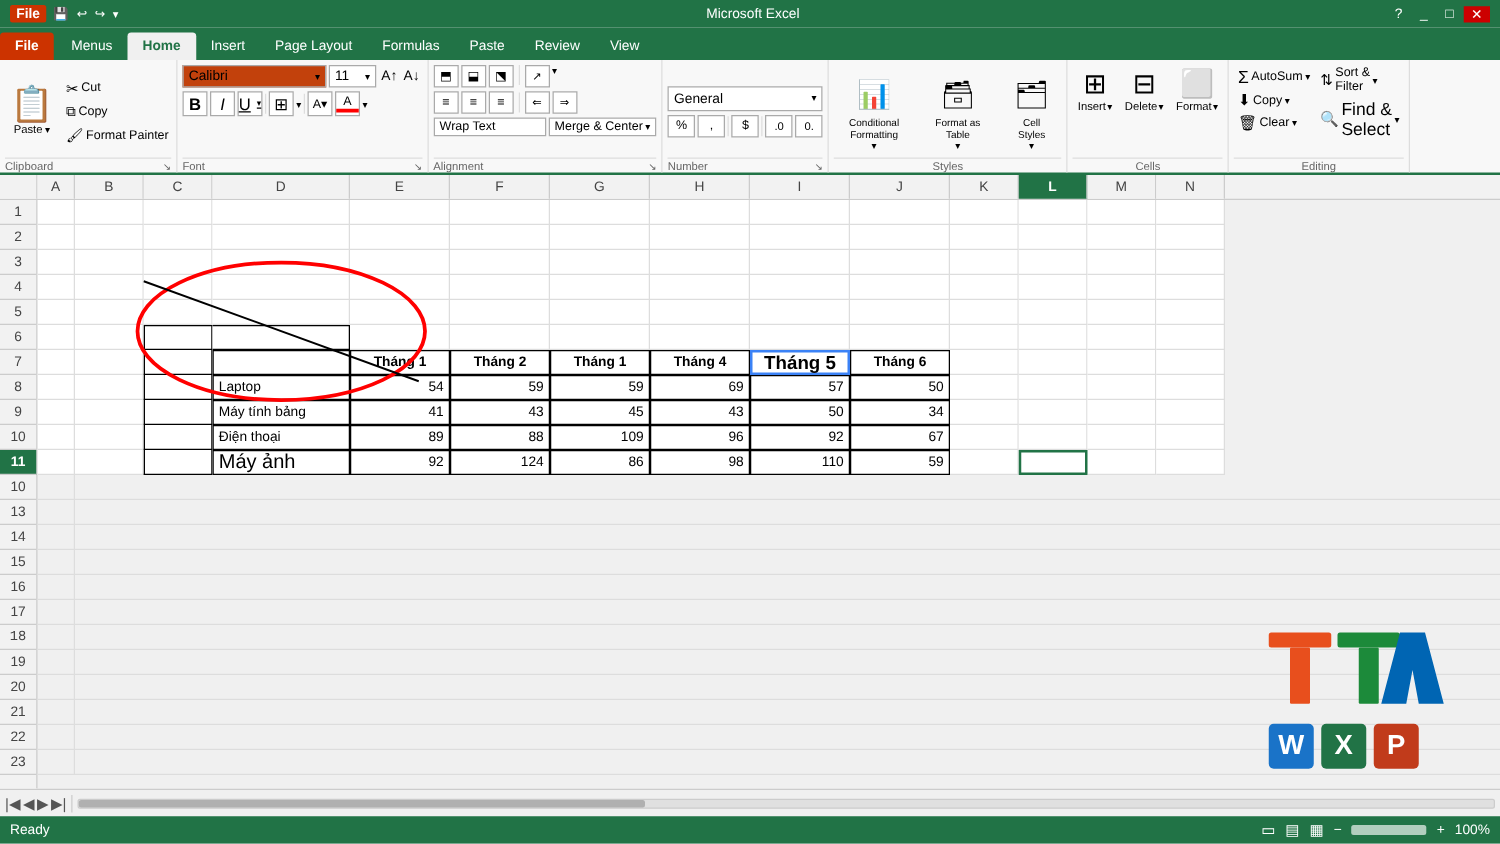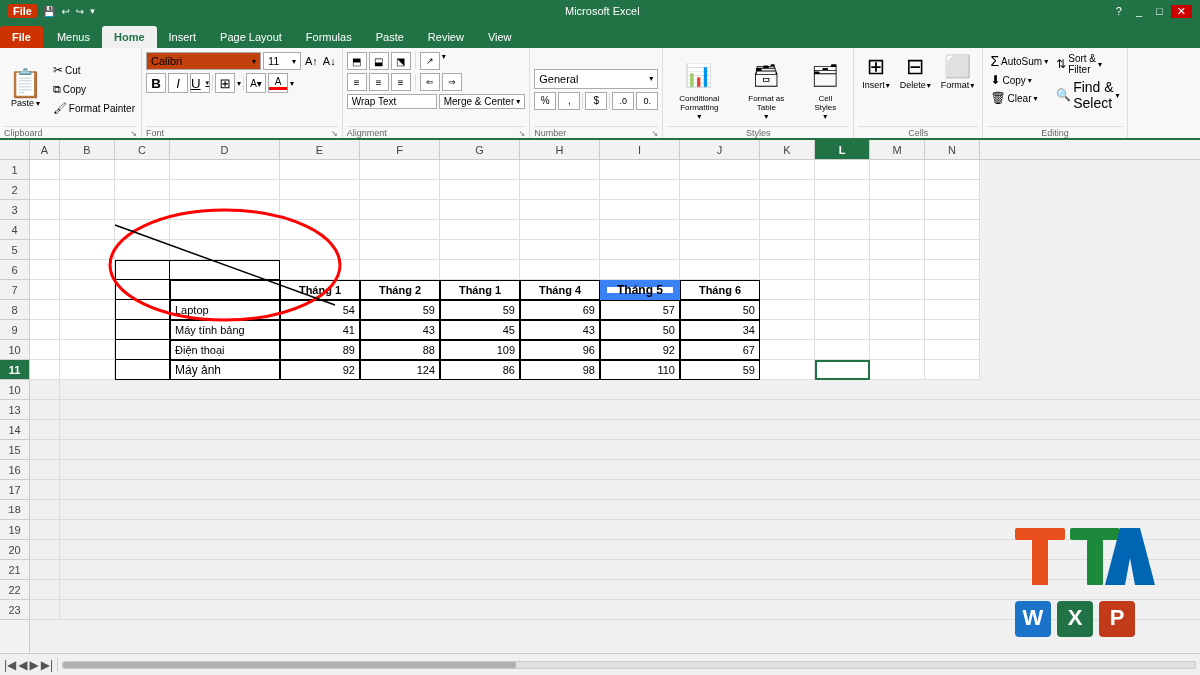--- a/index.html
+++ b/index.html
@@ -423,21 +423,21 @@
 
         <div style="display:flex; height:20px;">
           <div style="width:30px; border-right:1px solid #ddd; border-bottom:1px solid #ddd; background:white;"></div>
           <div style="width:55px; border-right:1px solid #ddd; border-bottom:1px solid #ddd; background:white;"></div>
           <div style="width:55px; border-right:1px solid #000; border-bottom:1px solid #000; border-left:1px solid #000; background:white;"></div>
           <div style="width:110px; border:1px solid #000; background:white; font-size:11px; font-weight:bold; display:flex; align-items:center; padding:0 4px;"></div>
           <div style="width:80px; border:1px solid #000; background:white; font-size:11px; font-weight:bold; display:flex; align-items:center; justify-content:center;">Tháng 1</div>
           <div style="width:80px; border:1px solid #000; background:white; font-size:11px; font-weight:bold; display:flex; align-items:center; justify-content:center;">Tháng 2</div>
           <div style="width:80px; border:1px solid #000; background:white; font-size:11px; font-weight:bold; display:flex; align-items:center; justify-content:center;">Tháng 1</div>
           <div style="width:80px; border:1px solid #000; background:white; font-size:11px; font-weight:bold; display:flex; align-items:center; justify-content:center;">Tháng 4</div>
-          <div style="width:80px; border:7px solid #3b82f6; background:white; font-size:12px; font-weight:bold; display:flex; align-items:center; justify-content:center;">Tháng 5</div>
+          <div style="width:80px; border:2px solid #3b82f6; background:white; font-size:15px; font-weight:bold; display:flex; align-items:center; justify-content:center;">Tháng 5</div>
           <div style="width:80px; border:1px solid #000; background:white; font-size:11px; font-weight:bold; display:flex; align-items:center; justify-content:center;">Tháng 6</div>
           <div style="width:55px; border-right:1px solid #ddd; border-bottom:1px solid #ddd; background:white;"></div>
           <div style="width:55px; border-right:1px solid #ddd; border-bottom:1px solid #ddd; background:white;"></div>
           <div style="width:55px; border-right:1px solid #ddd; border-bottom:1px solid #ddd; background:white;"></div>
           <div style="width:55px; border-right:1px solid #ddd; border-bottom:1px solid #ddd; background:white;"></div>
         </div>
 
         <div style="display:flex; height:20px;">
           <div style="width:30px; border-right:1px solid #ddd; border-bottom:1px solid #ddd; background:white;"></div>
           <div style="width:55px; border-right:1px solid #ddd; border-bottom:1px solid #ddd; background:white;"></div>
@@ -486,21 +486,21 @@
           <div style="width:55px; border-right:1px solid #ddd; border-bottom:1px solid #ddd; background:white;"></div>
           <div style="width:55px; border-right:1px solid #ddd; border-bottom:1px solid #ddd; background:white;"></div>
           <div style="width:55px; border-right:1px solid #ddd; border-bottom:1px solid #ddd; background:white;"></div>
           <div style="width:55px; border-right:1px solid #ddd; border-bottom:1px solid #ddd; background:white;"></div>
         </div>
 
         <div style="display:flex; height:20px;">
           <div style="width:30px; border-right:1px solid #ddd; border-bottom:1px solid #ddd; background:white;"></div>
           <div style="width:55px; border-right:1px solid #ddd; border-bottom:1px solid #ddd; background:white;"></div>
           <div style="width:55px; border-right:1px solid #000; border-bottom:1px solid #000; border-left:1px solid #000; background:white;"></div>
-          <div style="width:110px; border:1px solid #000; background:white; font-size:12px; display:flex; align-items:center; padding:0 4px;">Máy ảnh</div>
+          <div style="width:110px; border:1px solid #000; background:white; font-size:16px; display:flex; align-items:center; padding:0 4px;">Máy ảnh</div>
           <div style="width:80px; border:1px solid #000; background:white; font-size:11px; display:flex; align-items:center; justify-content:flex-end; padding:0 4px;">92</div>
           <div style="width:80px; border:1px solid #000; background:white; font-size:11px; display:flex; align-items:center; justify-content:flex-end; padding:0 4px;">124</div>
           <div style="width:80px; border:1px solid #000; background:white; font-size:11px; display:flex; align-items:center; justify-content:flex-end; padding:0 4px;">86</div>
           <div style="width:80px; border:1px solid #000; background:white; font-size:11px; display:flex; align-items:center; justify-content:flex-end; padding:0 4px;">98</div>
           <div style="width:80px; border:1px solid #000; background:white; font-size:11px; display:flex; align-items:center; justify-content:flex-end; padding:0 4px;">110</div>
           <div style="width:80px; border:1px solid #000; background:white; font-size:11px; display:flex; align-items:center; justify-content:flex-end; padding:0 4px;">59</div>
           <div style="width:55px; border-right:1px solid #ddd; border-bottom:1px solid #ddd; background:white;"></div>
 
           <div style="width:55px; border:2px solid #217346; background:white; position:relative; z-index:5;"></div>
           <div style="width:55px; border-right:1px solid #ddd; border-bottom:1px solid #ddd; background:white;"></div>
@@ -591,13 +591,31 @@
     </div>
 
 
     <div style="flex:1; display:flex; align-items:center; padding:0 4px;">
       <div style="flex:1; height:8px; background:#e0e0e0; border:1px solid #ccc; border-radius:2px; position:relative; cursor:pointer;">
         <div style="position:absolute; left:0; top:0; width:40%; height:100%; background:#b0b0b0; border-radius:2px;"></div>
       </div>
     </div>
   </div>
 
+  <div style="background:#217346; height:22px; display:flex; align-items:center; justify-content:space-between; padding:0 8px; color:white; font-size:11px;">
+    <div style="display:flex; align-items:center; gap:8px;">
+      <span>Ready</span>
+    </div>
+    <div style="display:flex; align-items:center; gap:8px;">
+
+      <span style="font-size:12px; cursor:pointer;">▭</span>
+      <span style="font-size:12px; cursor:pointer;">▤</span>
+      <span style="font-size:12px; cursor:pointer;">▦</span>
+
+      <span style="cursor:pointer;">−</span>
+      <div style="width:60px; height:8px; background:rgba(255,255,255,0.3); border-radius:2px; position:relative; cursor:pointer;">
+        <div style="position:absolute; left:0; top:0; width:100%; height:100%; background:rgba(255,255,255,0.5); border-radius:2px;"></div>
+      </div>
+      <span style="cursor:pointer;">+</span>
+      <span>100%</span>
+    </div>
+  </div>
 </div>
 
 </body></html>

